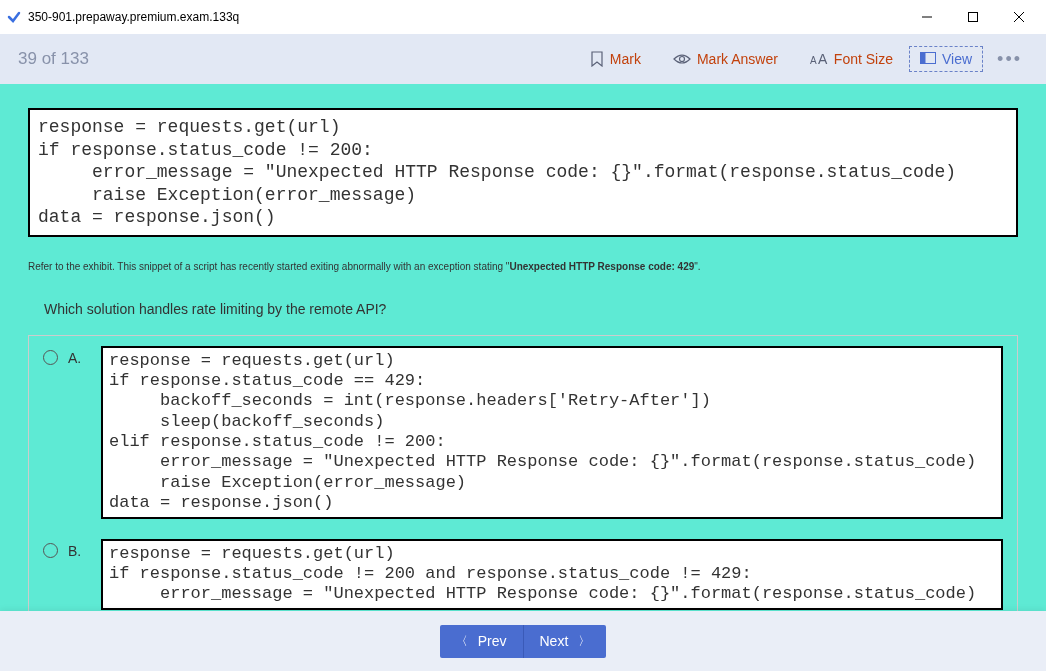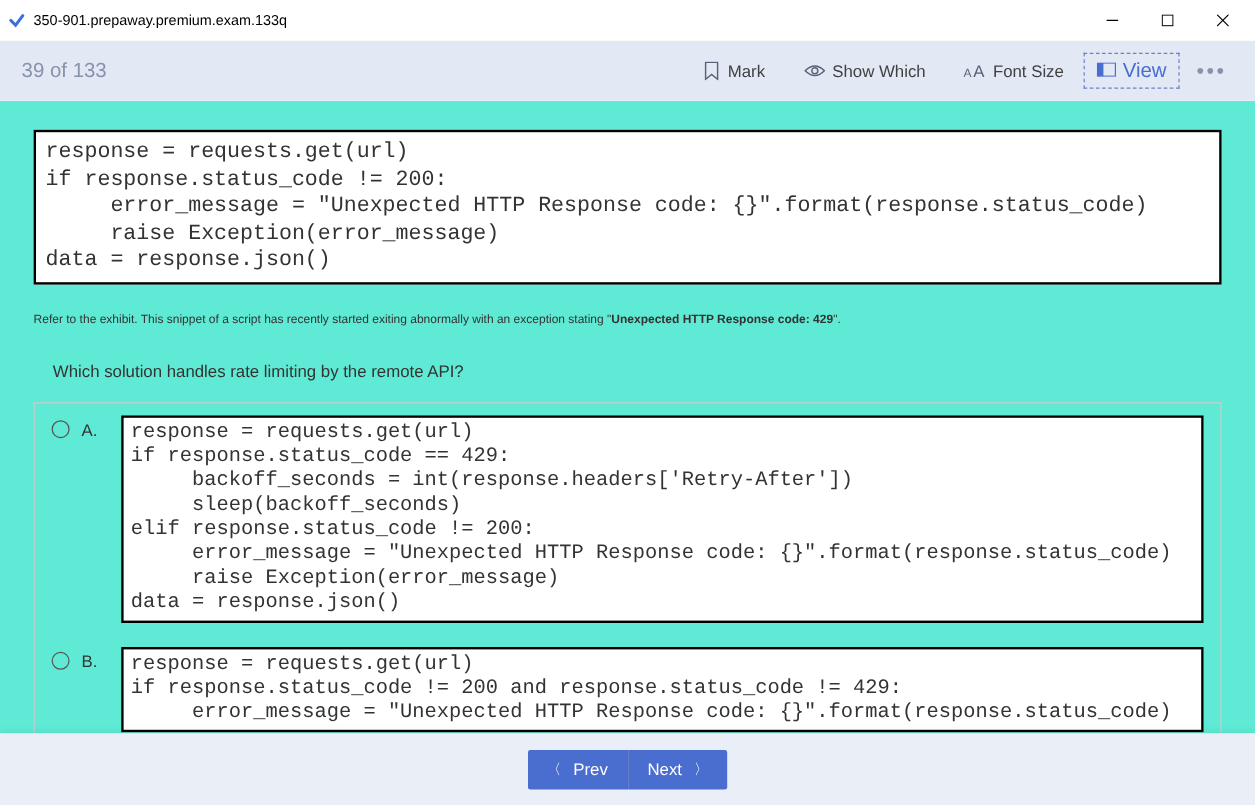--- a/index.html
+++ b/index.html
@@ -6,23 +6,23 @@
     body { font-family: "Segoe UI", Arial, sans-serif; font-size: 13px; color: #333; background: #fff; width: 1046px; height: 671px; overflow: hidden; display: flex; flex-direction: column; }
     
     .titlebar { height: 34px; display: flex; align-items: center; padding: 0 4px; background: #fff; }
     .titlebar-icon { width: 16px; height: 16px; margin: 0 6px 0 2px; display: flex; align-items: center; justify-content: center; }
     .titlebar-title { flex: 1; font-size: 12px; color: #000; }
     .win-controls { display: flex; }
     .win-btn { width: 46px; height: 30px; display: flex; align-items: center; justify-content: center; color: #000; }
     
     .toolbar { height: 50px; background: #e2e8f4; display: flex; align-items: center; padding: 0 18px; }
     .counter { font-size: 17px; color: #8892aa; flex: 1; }
-    .tool-btn { display: flex; align-items: center; padding: 4px 10px; margin: 0 6px; color: #404040; font-size: 14px; cursor: pointer; }
+    .tool-btn { display: flex; align-items: center; padding: 4px 10px; margin: 0 6px; color: #c2410c; font-size: 14px; cursor: pointer; }
     .tool-btn .icon { margin-right: 6px; display: flex; align-items: center; }
-    .view-btn { border: 1px dashed #6a82c8; padding: 4px 10px; color: #4a6dd0; display: flex; align-items: flex-start; font-size: 17px; }
+    .view-btn { border: 1px dashed #6a82c8; padding: 4px 10px; color: #4a6dd0; display: flex; align-items: flex-start; font-size: 14px; }
     .view-btn .icon { margin-right: 6px; }
     .more-btn { color: #8892aa; font-size: 18px; letter-spacing: 2px; padding: 4px 6px 4px 14px; }
     
     .content { flex: 1; overflow-y: auto; padding: 24px 28px 10px 28px; background: #5eead4; }
     
     .code-box { border: 2px solid #000; padding: 6px 8px; font-family: "Courier New", monospace; font-size: 18px; line-height: 1.25; white-space: pre; overflow: hidden; background: #fff; }
     
     .question-text { margin: 22px 0 27px 0; font-size: 10px; color: #333; line-height: 1.5; }
     .question-text .bold { font-weight: bold; }
     .question-text2 { margin: 14px 0 18px 16px; font-size: 14px; color: #333; }
@@ -89,21 +89,21 @@
     </span>
     <span>Mark</span>
   </div>
   <div class="tool-btn">
     <span class="icon">
       <svg width="18" height="12" viewBox="0 0 18 12">
           <path d="M1 6 Q9 -2 17 6 Q9 14 1 6 z" stroke="#5a6177" stroke-width="1.2" fill="none"></path>
           <circle cx="9" cy="6" r="2.5" stroke="#5a6177" stroke-width="1.2" fill="none"></circle>
         </svg>
     </span>
-    <span>Show Which</span>
+    <span>Mark Answer</span>
   </div>
   <div class="tool-btn">
     <span class="icon">
       <svg width="18" height="14" viewBox="0 0 18 14">
           <text x="0" y="12" font-size="10" fill="#5a6177" font-family="Arial">A</text>
           <text x="8" y="12" font-size="14" fill="#5a6177" font-family="Arial">A</text>
         </svg>
     </span>
     <span>Font Size</span>
   </div>

